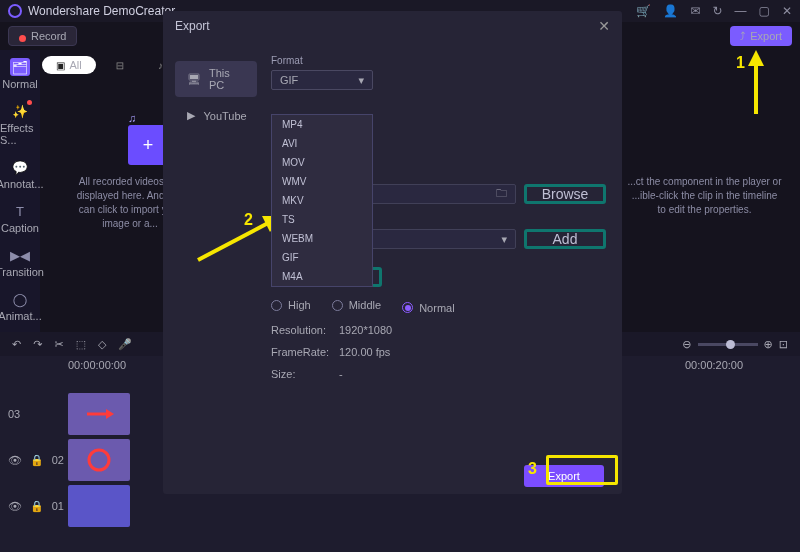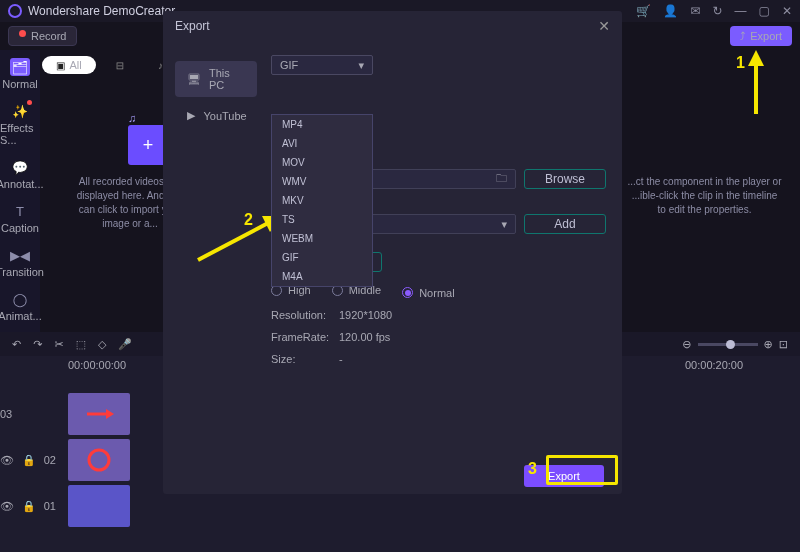--- a/index.html
+++ b/index.html
@@ -3,21 +3,21 @@
 <meta charset="utf-8">
 <style>
 *{margin:0;padding:0;box-sizing:border-box;font-family:"Segoe UI",Arial,sans-serif;font-size:11px;color:#a8a8b3;-webkit-font-smoothing:antialiased}
 body{width:800px;height:552px;background:#15131e;position:relative;overflow:hidden}
 .titlebar{height:22px;display:flex;align-items:center;padding:0 8px;background:#1a1826}
 .brand-logo{width:14px;height:14px;border-radius:50%;border:2px solid #7b5cff;margin-right:6px}
 .brand-txt{color:#cfcfe0;font-size:12px;flex:1}
 .titlebar-icons{display:flex;gap:12px;align-items:center}
 .titlebar-icons span{color:#8d8da0;font-size:12px}
 .record-row{height:28px;display:flex;align-items:center;padding:0 8px;gap:6px}
-.record-btn{background:#2a2638;border:1px solid #3b3752;border-radius:4px;padding:3px 10px;display:flex;align-items:flex-start;gap:5px;color:#e0e0ee;font-size:11px}
+.record-btn{background:#2a2638;border:1px solid #3b3752;border-radius:4px;padding:3px 10px;display:flex;align-items:flex-end;gap:5px;color:#e0e0ee;font-size:11px}
 .rec-dot{width:7px;height:7px;background:#ff4d4d;border-radius:50%}
 .export-top{margin-left:auto;background:#7b5cff;color:#fff;border-radius:4px;padding:4px 10px;display:flex;align-items:center;gap:5px;font-size:11px}
 .leftbar{position:absolute;left:0;top:50px;width:40px;bottom:0;background:#18162a;display:flex;flex-direction:column;align-items:center;gap:12px;padding-top:8px}
 .lb-item{display:flex;flex-direction:column;align-items:center;gap:2px;color:#7a7a92;font-size:8px;cursor:pointer}
 .lb-icon{width:20px;height:18px;display:flex;align-items:center;justify-content:center;font-size:13px;color:#8d8dab}
 .lb-item.active .lb-icon{color:#8b5cff;background:#7b5cff;border-radius:3px;color:#fff}
 .reddot{position:relative}
 .reddot:after{content:"";position:absolute;top:-2px;right:-2px;width:5px;height:5px;background:#ff4d4d;border-radius:50%}
 .topnav{position:absolute;left:42px;top:56px;display:flex;gap:6px;align-items:center}
 .tn-btn{border-radius:11px;padding:3px 14px;font-size:10px;color:#888;display:flex;align-items:center;gap:4px}
@@ -26,41 +26,41 @@
 .add-note{position:absolute;left:128px;top:112px;color:#aba1ff;font-size:11px}
 .media-text{position:absolute;left:70px;top:175px;width:120px;text-align:center;font-size:10px;color:#8c8ca5;line-height:1.4}
 .player-text{position:absolute;right:18px;top:175px;width:155px;text-align:center;font-size:10px;color:#8c8ca5;line-height:1.4}
 .timeline-head{position:absolute;left:0;right:0;top:332px;height:24px;background:#1a1828;display:flex;align-items:center;padding:0 12px;gap:12px}
 .timeline-head .zoom{margin-left:auto;display:flex;align-items:center;gap:6px}
 .timeline{position:absolute;left:0;right:0;top:356px;bottom:0;background:#1e1c2e}
 .ruler{height:20px;position:relative;color:#6a6a85;font-size:9px}
 .ruler span{position:absolute;top:3px}
 .tracks{position:absolute;left:0;right:0;top:35px}
 .track{height:46px;display:flex;align-items:center;position:relative}
-.track-lab{width:58px;display:flex;align-items:center;gap:8px;color:#818199;font-size:10px}
+.track-lab{width:58px;display:flex;align-items:center;gap:8px;padding-left:8px;color:#818199;font-size:10px}
 .clip{position:absolute;height:42px;border-radius:2px;background:#6b5aae;top:2px;display:flex;align-items:center;justify-content:center}
 .clip.blue{background:#5a55c8}
 .modal-overlay{position:absolute;inset:0;display:block}
 .modal{position:absolute;left:163px;top:11px;width:459px;height:483px;background:#262436;border-radius:3px}
 .m-head{height:30px;display:flex;align-items:center;padding:0 12px}
 .m-head .title{flex:1;color:#c4c4d6;font-size:12px}
 .m-head .x{color:#999;font-size:14px;cursor:pointer}
 .m-body{display:flex;height:calc(100% - 66px)}
 .m-side{width:106px;padding:14px 0}
 .dest{display:flex;align-items:center;gap:8px;padding:6px 12px;margin:6px 12px;border-radius:4px;color:#b4b4c6;font-size:11px;cursor:pointer}
 .dest.active{background:#3a3752;color:#fff}
 .m-main{flex:1;padding:14px 16px 0 2px;position:relative}
 .fld-label{font-size:10px;color:#9d9db4;margin-bottom:4px}
 .select{width:102px;height:20px;border:1px solid #4a4862;border-radius:2px;background:#2a2840;display:flex;align-items:center;padding:0 8px;font-size:10px;color:#bfbfd4;justify-content:space-between}
 .dropdown{position:absolute;left:2px;top:73px;width:102px;background:#2f2c40;border:1px solid #46446a;z-index:10}
 .dropdown div{padding:4px 10px;font-size:10px;color:#c0c0d4;cursor:pointer}
 .dropdown div.hl{background:#8b3dff;color:#fff}
 .row{display:flex;align-items:center;gap:8px;margin-bottom:10px}
 .text-input{flex:1;height:20px;border:1px solid #414058;border-radius:2px;background:#2a2840;padding:0 8px;font-size:10px;color:#aaa;display:flex;align-items:center;justify-content:space-between}
-.btn-out{width:82px;height:20px;border:1px solid #0f766e;border-radius:3px;display:flex;align-items:center;justify-content:center;font-size:12px;color:#bfbfd4;cursor:pointer}
+.btn-out{width:82px;height:20px;border:3px solid #0f766e;border-radius:3px;display:flex;align-items:center;justify-content:center;font-size:14px;color:#bfbfd4;cursor:pointer}
 .preset-hdr{display:flex;align-items:center;margin:18px 0 12px}
 .radio{display:inline-flex;align-items:center;gap:6px;margin-right:18px;font-size:10px;color:#b6b6cd}
 .r-circ{width:11px;height:11px;border:1px solid #7c7c9c;border-radius:50%;display:inline-flex;align-items:center;justify-content:center}
 .r-circ.sel{border-color:#8b5cff}
 .r-circ.sel:after{content:"";width:6px;height:6px;background:#8b5cff;border-radius:50%}
 .meta{display:flex;gap:12px;font-size:10px;color:#97979c;margin-top:10px}
 .meta .k{width:56px}
 .m-foot{height:36px;display:flex;align-items:center;justify-content:flex-end;padding:0 18px}
 .export-btn{width:80px;height:22px;background:#7b4dff;color:#fff;border-radius:3px;display:flex;align-items:center;justify-content:center;font-size:11px;cursor:pointer}
 
@@ -213,20 +213,21 @@
         <div class="dest active">
           <span>🖥</span>
           <span>This PC</span>
         </div>
         <div class="dest">
           <span>▶</span>
           <span>YouTube</span>
         </div>
       </div>
       <div class="m-main">
+        <div class="fld-label">Format</div>
         <div class="select">
           <span>GIF</span>
           <span>▾</span>
         </div>
 
         <div class="dropdown">
           <div>MP4</div>
           <div>AVI</div>
           <div>MOV</div>
           <div>WMV</div>

